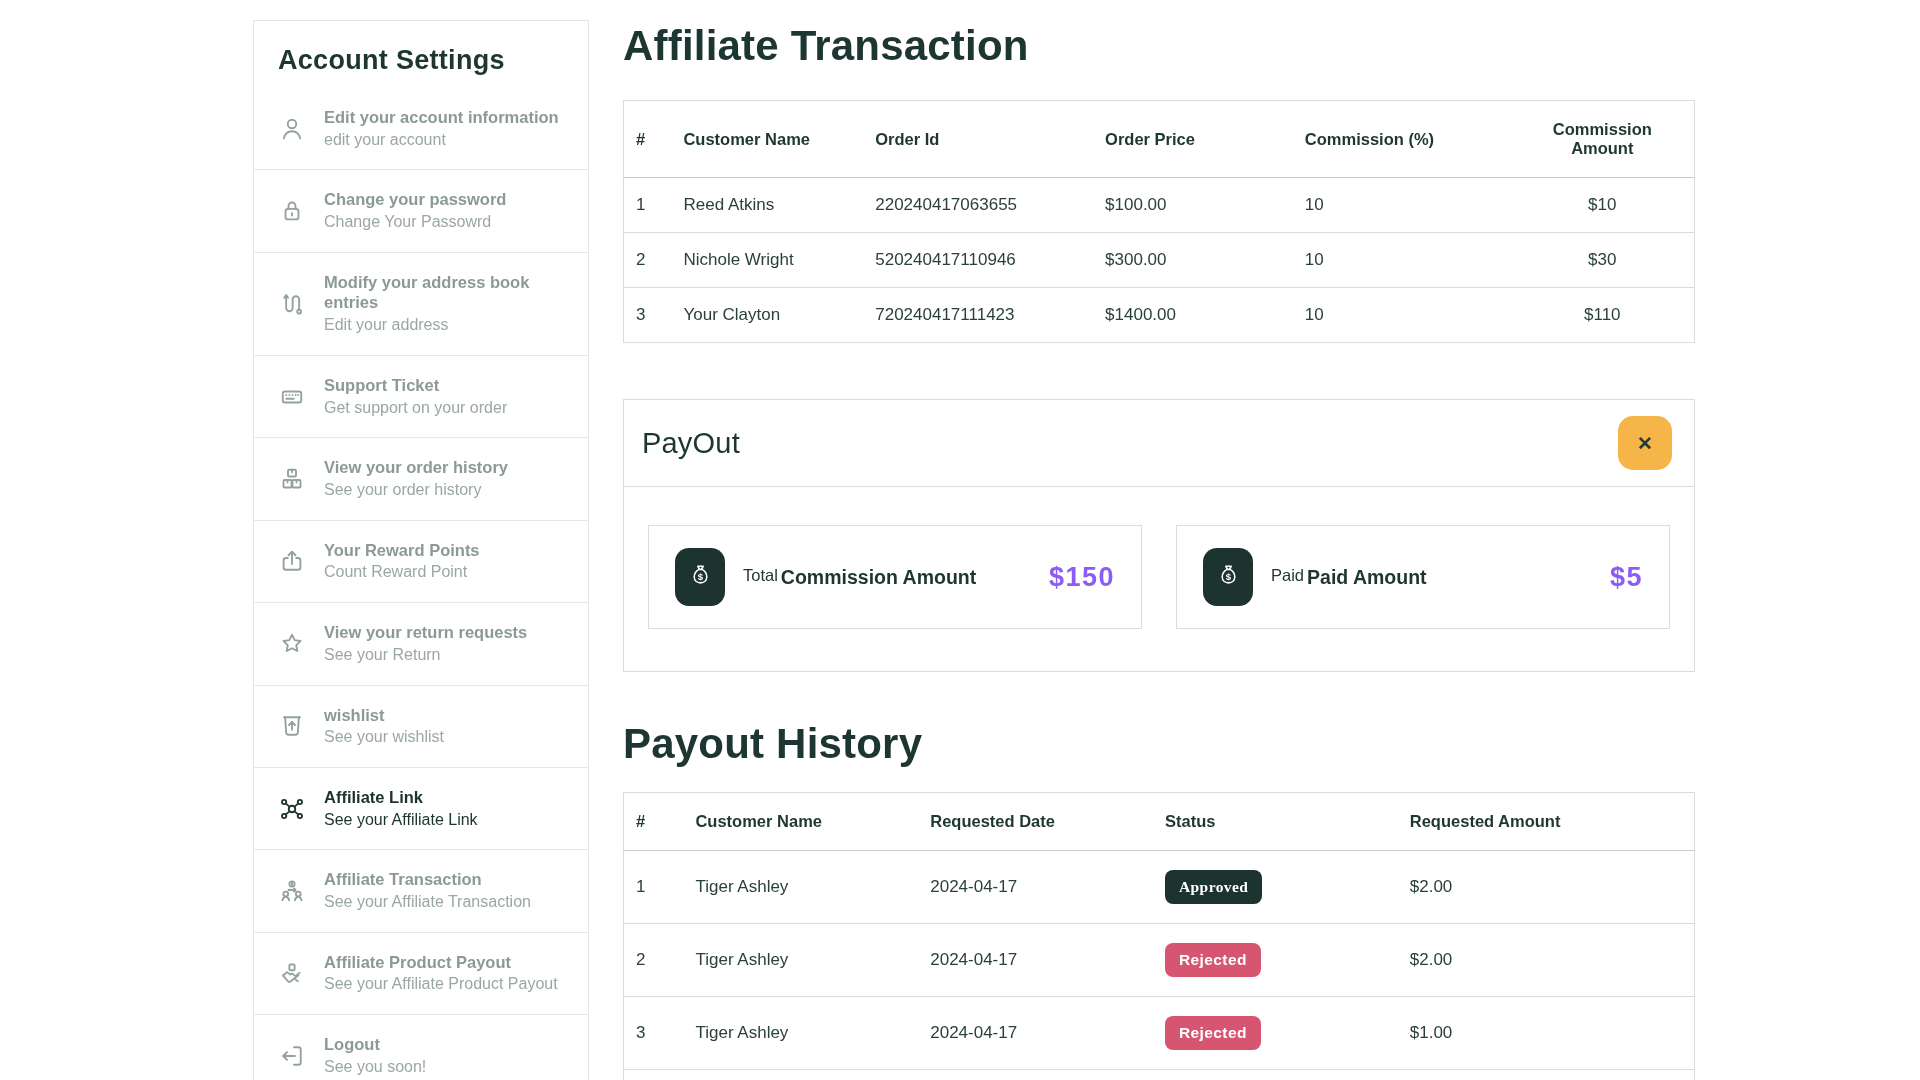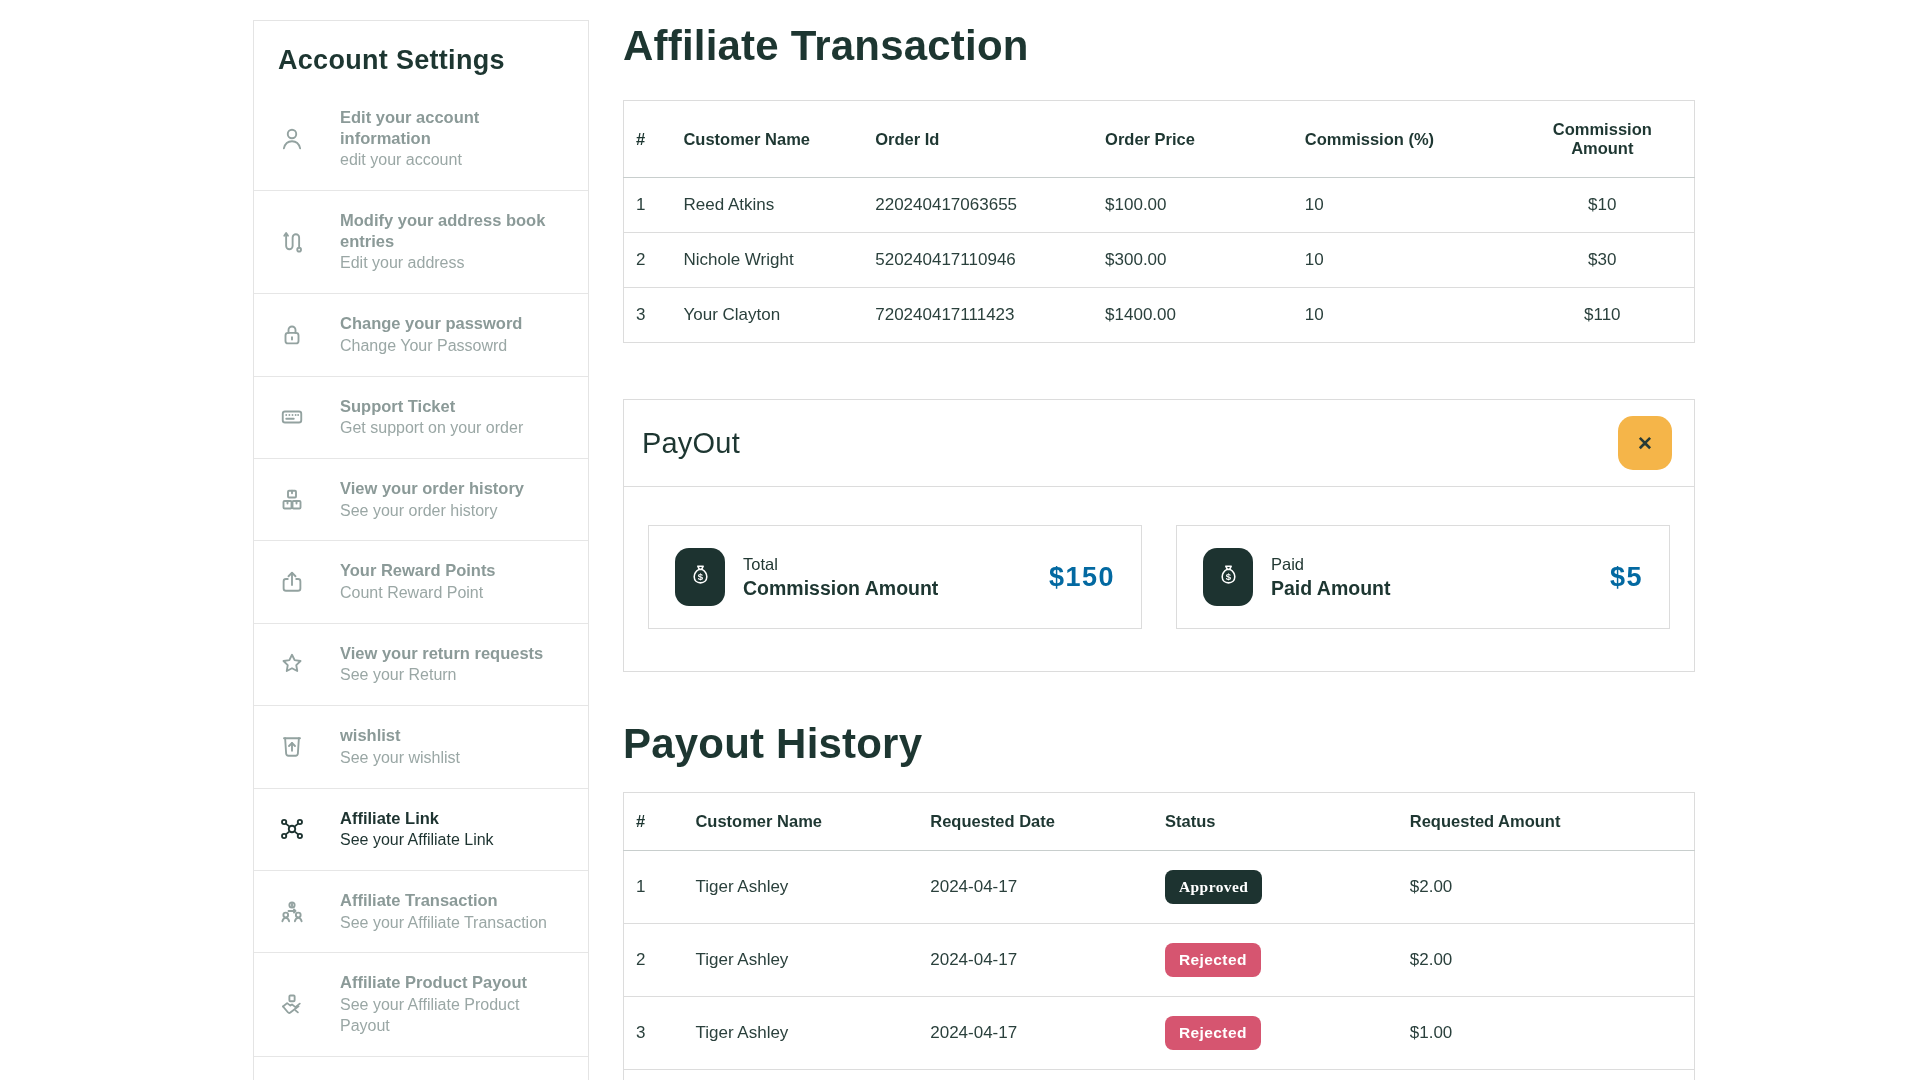--- a/index.html
+++ b/index.html
@@ -6,21 +6,21 @@
   html, body { margin: 0; padding: 0; }
   body {
     width: 1920px; height: 1080px; overflow: hidden; background: #ffffff;
     font-family: "Liberation Sans", sans-serif; color: #1e3732;
   }
   .layout { display: flex; align-items: flex-start; padding: 20px 0 0 253px; gap: 34px; }
 
   
   .sidebar { width: 336px; border: 1px solid #e4e4e4; background: #fff; flex: 0 0 auto; }
   .side-title { padding: 24px 24px 12px; font-size: 27px; font-weight: 700; color: #1d3631; letter-spacing: 0.3px; }
-  .side-item { display: flex; align-items: center; gap: 32px; padding: 19px 20px 19px 22px; border-bottom: 1px solid #e6e6e6; cursor: pointer; }
+  .side-item { display: flex; align-items: center; gap: 16px; padding: 19px 20px 19px 22px; border-bottom: 1px solid #e6e6e6; cursor: pointer; }
   .side-item:last-child { border-bottom: none; }
   .side-icon { width: 32px; height: 32px; flex: 0 0 auto; color: #93a2a0; display: flex; align-items: center; justify-content: center; }
   .side-text { display: flex; flex-direction: column; gap: 2px; }
   .s-title { font-size: 16.5px; font-weight: 700; color: #8b9a98; line-height: 1.25; }
   .s-sub { font-size: 16px; color: #9aa7a5; line-height: 1.3; }
   .side-item.active .s-title, .side-item.active .s-sub { color: #1d3330; }
   .side-item.active .side-icon { color: #1d3330; }
 
   
   .main { width: 1072px; flex: 0 0 auto; }
@@ -38,24 +38,24 @@
   
   .payout-card { border: 1px solid #dcdcdc; margin-top: 56px; background: #fff; }
   .payout-head { display: flex; align-items: center; justify-content: space-between; padding: 16px 22px 16px 18px; border-bottom: 1px solid #dcdcdc; }
   .payout-title { font-size: 29px; font-weight: 400; color: #1d3631; letter-spacing: 0.2px; }
   .close-btn { width: 54px; height: 54px; border: none; border-radius: 15px; background: var(--yellow, #f5b549);
                color: #273b36; font-size: 19px; font-weight: 700; cursor: pointer; display: flex; align-items: center; justify-content: center; }
   .payout-body { display: flex; gap: 34px; padding: 38px 24px 42px; }
   .stat-card { flex: 1; border: 1px solid #dcdcdc; display: flex; align-items: center; gap: 18px; padding: 22px 26px; }
   .stat-icon { width: 50px; height: 58px; border-radius: 14px; background: var(--dark, #1d3330);
                display: flex; align-items: center; justify-content: center; flex: 0 0 auto; }
-  .stat-text { display: flex; flex-direction: column; gap: 3px; }
+  .stat-text { display: flex; flex-direction: row; gap: 3px; }
   .stat-label { font-size: 16.5px; color: #223833; }
   .stat-name { font-size: 19.5px; font-weight: 700; color: #1d3631; }
-  .stat-amount { margin-left: auto; font-size: 27px; font-weight: 700; color: #0369a1; letter-spacing: 1.5px; }
+  .stat-amount { margin-left: auto; font-size: 27px; font-weight: 700; color: #8b5cf6; letter-spacing: 1.5px; }
 
   
   .badge { display: inline-block; padding: 8px 14px; border-radius: 8px; color: #fff;
            font-weight: 700; font-size: 15.5px; letter-spacing: 0.4px; }
   .badge.approved { background: var(--approved, #1d3330); font-family: Liberation Serif, serif; }
   .badge.rejected { background: var(--rejected, #d65570); }
 </style>
 </head>
 <body>
 
@@ -72,41 +72,41 @@
             </svg>
           </span>
           <span class="side-text">
             <span class="s-title">Edit your account information</span>
             <span class="s-sub">edit your account</span>
           </span>
         </div>
         <div class="side-item">
           <span class="side-icon">
             <svg width="30" height="30" viewBox="0 0 24 24" fill="none" stroke="currentColor" stroke-width="1.5" stroke-linecap="round" stroke-linejoin="round">
+              <rect x="6.8" y="10.3" width="10.4" height="8.4" rx="2"></rect>
+              <path d="M9.2 10.3V8a2.8 2.8 0 0 1 5.6 0v2.3"></path>
+              <path d="M12 13.8v1.8"></path>
+            </svg>
+          </span>
+          <span class="side-text">
+            <span class="s-title">Change your password</span>
+            <span class="s-sub">Change Your Passowrd</span>
+          </span>
+        </div>
+        <div class="side-item">
+          <span class="side-icon">
+            <svg width="30" height="30" viewBox="0 0 24 24" fill="none" stroke="currentColor" stroke-width="1.5" stroke-linecap="round" stroke-linejoin="round">
               <path d="M7.3 6.6v8.6a2.6 2.6 0 0 0 5.2 0V8.4a2.6 2.6 0 0 1 5.2 0v7.2"></path>
               <path d="M5.8 7 7.3 4.8 8.8 7"></path>
               <circle cx="17.7" cy="18.1" r="1.5"></circle>
             </svg>
           </span>
           <span class="side-text">
             <span class="s-title">Modify your address book entries</span>
             <span class="s-sub">Edit your address</span>
-          </span>
-        </div>
-        <div class="side-item">
-          <span class="side-icon">
-            <svg width="30" height="30" viewBox="0 0 24 24" fill="none" stroke="currentColor" stroke-width="1.5" stroke-linecap="round" stroke-linejoin="round">
-              <rect x="6.8" y="10.3" width="10.4" height="8.4" rx="2"></rect>
-              <path d="M9.2 10.3V8a2.8 2.8 0 0 1 5.6 0v2.3"></path>
-              <path d="M12 13.8v1.8"></path>
-            </svg>
-          </span>
-          <span class="side-text">
-            <span class="s-title">Change your password</span>
-            <span class="s-sub">Change Your Passowrd</span>
           </span>
         </div>
         <div class="side-item">
           <span class="side-icon">
             <svg width="30" height="30" viewBox="0 0 24 24" fill="none" stroke="currentColor" stroke-width="1.5" stroke-linecap="round" stroke-linejoin="round">
               <rect x="4.6" y="7.6" width="14.8" height="8.8" rx="1.8"></rect>
               <path d="M7.4 10.4h.01M9.9 10.4h.01M12.4 10.4h.01M14.9 10.4h.01M16.9 10.4h.01M7.4 13.4h6"></path>
             </svg>
           </span>
           <span class="side-text">

